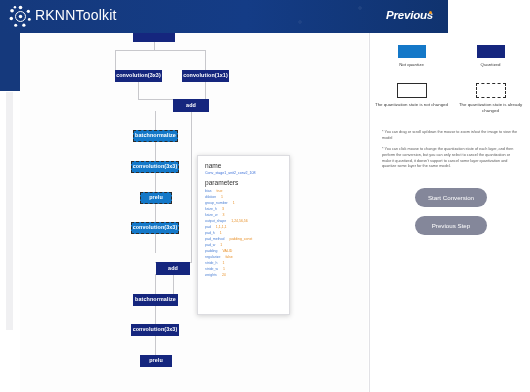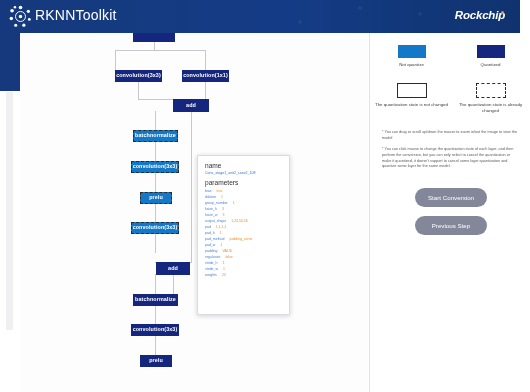--- a/index.html
+++ b/index.html
@@ -4,21 +4,21 @@
 <style>
   html,body{margin:0;padding:0;}
   body{
     width:530px;height:392px;overflow:hidden;
     background:#ffffff;
     font-family:"Liberation Sans", sans-serif;
     position:relative;
   }
   
   #header{
-    position:absolute;left:0;top:0;width:520px;height:33px;
+    position:absolute;left:0;top:0;width:448px;height:33px;
     background:#123a80;
     background-image:
       radial-gradient(circle at 360px 8px, rgba(255,255,255,.06) 1.5px, transparent 2px),
       radial-gradient(circle at 300px 22px, rgba(255,255,255,.05) 1.5px, transparent 2px),
       radial-gradient(circle at 420px 14px, rgba(255,255,255,.05) 1.5px, transparent 2px),
       linear-gradient(90deg,#15397c 0%,#143c86 55%,#10336f 100%);
     z-index:40;
   }
   #logo-mark{
     position:absolute;left:9px;top:5px;width:23px;height:23px;
@@ -112,21 +112,21 @@
     <circle cx="20.2" cy="6.6" r="1.7" fill="#ffffff"></circle>
     <circle cx="21.2" cy="15" r="1.5" fill="#ffffff"></circle>
     <circle cx="15.5" cy="21" r="1.7" fill="#ffffff"></circle>
     <circle cx="7" cy="21.2" r="1.6" fill="#ffffff"></circle>
     <circle cx="2.4" cy="14" r="1.8" fill="#ffffff"></circle>
     <circle cx="3.2" cy="6" r="1.9" fill="#ffffff"></circle>
     <circle cx="6.2" cy="2.4" r="1.3" fill="#ffffff"></circle>
   </svg>
   <div id="app-title">RKNNToolkit</div>
   <div id="brand">
-    <span>Rockchip</span><span class="dot"></span>
+    <span>Previous</span><span class="dot"></span>
   </div>
 </div>
 <div id="left-rail"></div>
 <div id="left-edge"></div>
 
 <div id="graph">
 
   <div class="edge" style="left:134px;top:0px;width:1px;height:18px;"></div>
   <div class="edge" style="left:95px;top:18px;width:1px;height:19px;"></div>
   <div class="edge" style="left:185px;top:18px;width:1px;height:19px;"></div>

